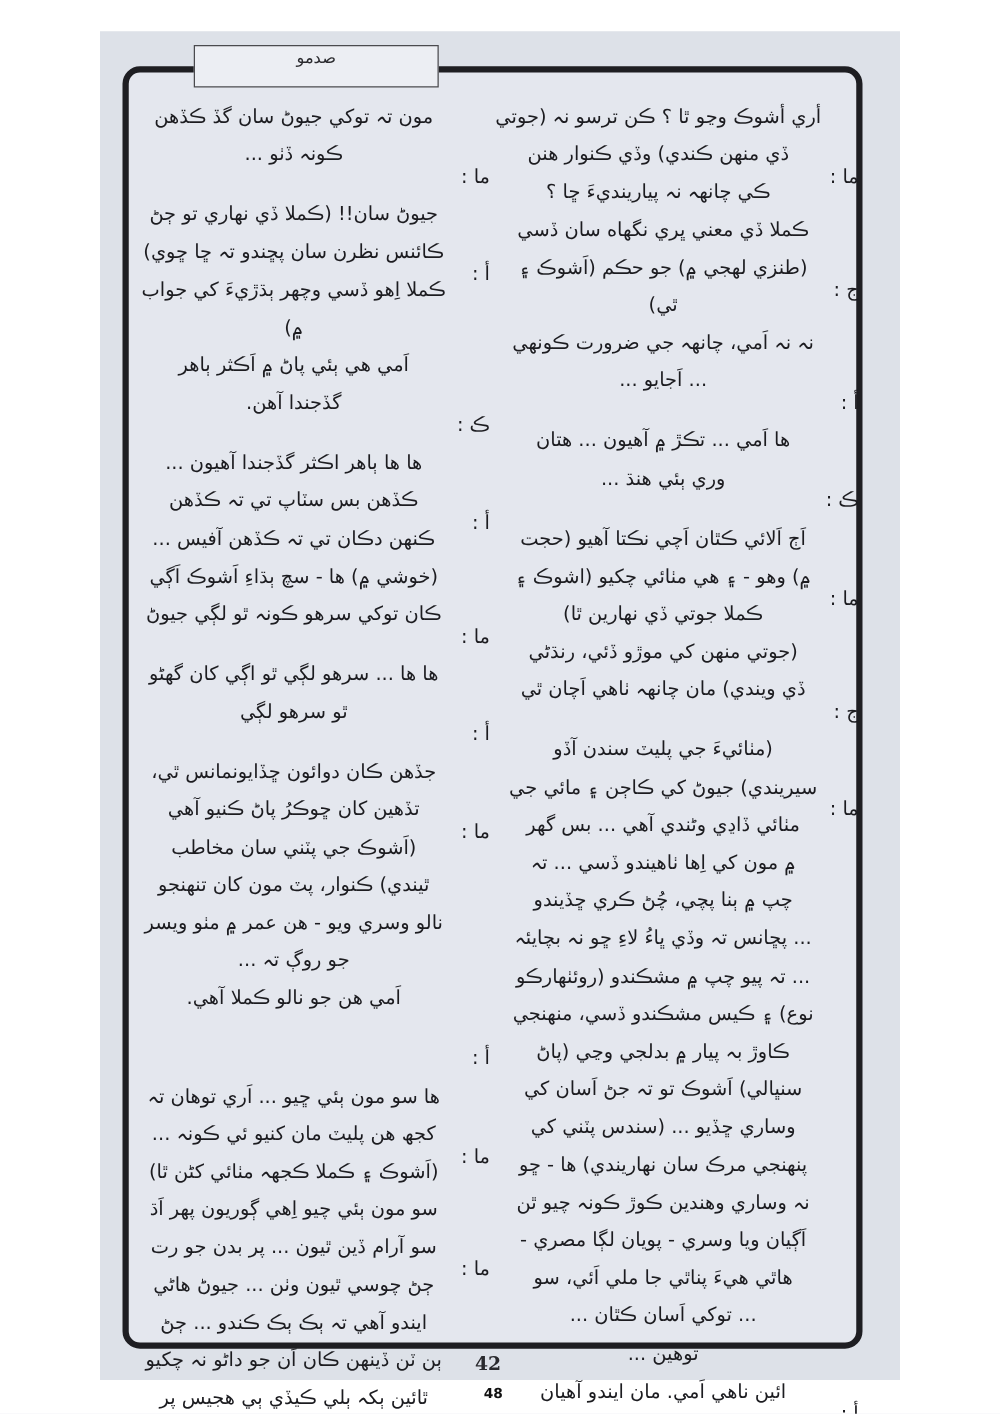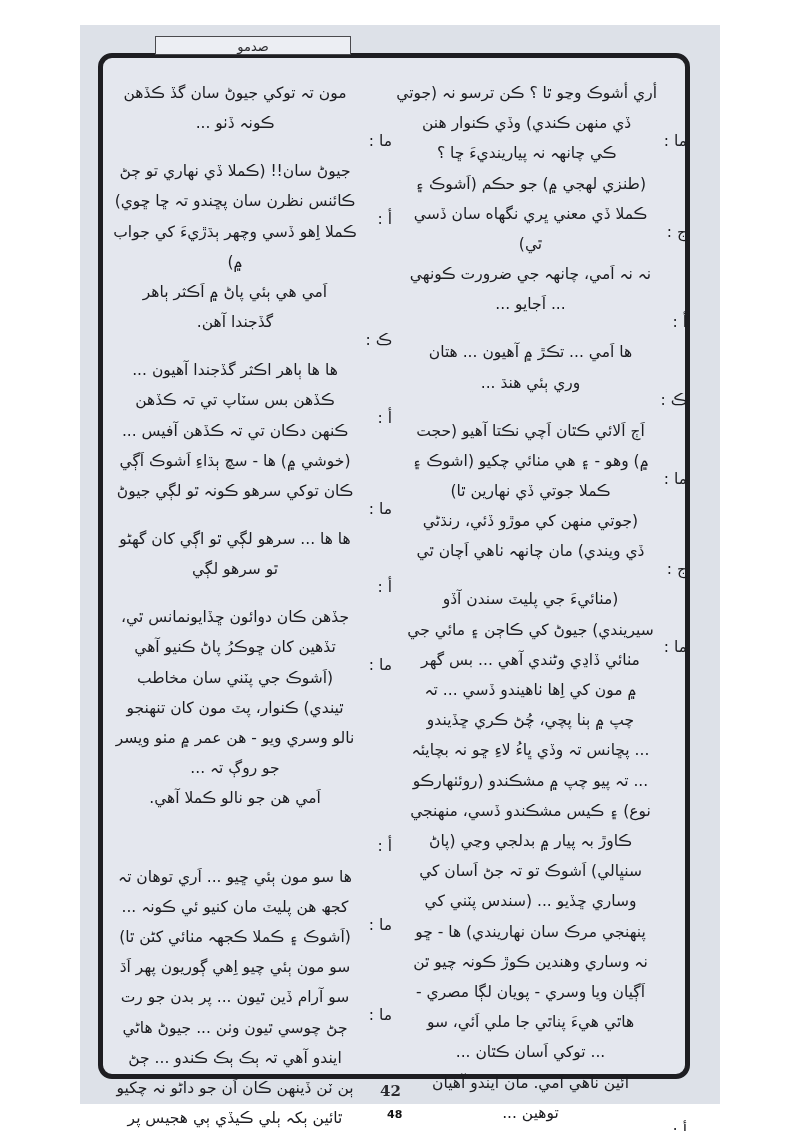--- a/index.html
+++ b/index.html
@@ -1,19 +1,19 @@
 <!DOCTYPE html>
 <html><head>
 <meta charset="utf-8">
 <style>
   html, body { margin:0; padding:0; }
   body { width:800px; height:1131px; background:#ffffff; position:relative; overflow:hidden; font-family:"DejaVu Sans", sans-serif; }
   .scan { position:absolute; left:80px; top:25px; width:640px; height:1079px; background:#dde1e8; }
   .frame { position:absolute; left:98px; top:53px; width:592px; height:1026px; border:5px solid #1e1e22; border-radius:14px; background:#e4e7ee; box-sizing:border-box; }
-  .title-box { position:absolute; left:155px; top:36px; width:196px; height:19px; background:#eceef3; border:1.5px solid #4a4a4e; box-sizing:border-box; text-align:center; font-size:13px; line-height:20px; color:#2a2a2e; z-index:2; direction:rtl; }
+  .title-box { position:absolute; left:155px; top:36px; width:196px; height:34px; background:#eceef3; border:1.5px solid #4a4a4e; box-sizing:border-box; text-align:center; font-size:13px; line-height:20px; color:#2a2a2e; z-index:2; direction:rtl; }
   .col { position:absolute; top:78px; direction:rtl; text-align:right; color:#1c1c20; font-size:15.5px; line-height:30.2px; }
   .col.right { left:404px; width:283px; }
   .col.left { left:108px; width:284px; }
   .entry { display:flex; flex-direction:row; }
   .sp { flex:0 0 30px; white-space:nowrap;margin-top:48px; }
   .txt { flex:1;text-align:center; }
   .line { display:block; white-space:nowrap; }
   .page-num { position:absolute; left:380px; top:1082px; font-family:"DejaVu Serif", serif; font-size:15px; font-weight:bold; color:#2a2a2e; }
   .pdf-num { position:absolute; left:371px; top:1108px; font-size:11px; font-weight:bold; color:#111;margin-left:16px; }
 </style>
@@ -31,22 +31,22 @@
       <span class="sp">ما :</span>
       <div class="txt">
         <span class="line">أري أشوڪ وڃو ٿا ؟ ڪن ترسو نہ (جوتي</span>
         <span class="line">ڏي منهن ڪندي) وڏي ڪنوار هنن</span>
         <span class="line">ڪي چانهہ نہ پيارينديءَ ڇا ؟</span>
       </div>
     </div>
     <div class="entry">
       <span class="sp">ج :</span>
       <div class="txt">
+        <span class="line">ڪملا ڏي معني ڀري نگهاه سان ڏسي</span>
         <span class="line">(طنزي لهجي ۾) جو حڪم (اَشوڪ ۽</span>
-        <span class="line">ڪملا ڏي معني ڀري نگهاه سان ڏسي</span>
         <span class="line">ٿي)</span>
       </div>
     </div>
     <div class="entry">
       <span class="sp">أ :</span>
       <div class="txt">
         <span class="line">نہ نہ اَمي، چانهہ جي ضرورت ڪونهي</span>
         <span class="line">... اَجايو ...</span>
       </div>
     </div>
@@ -89,22 +89,22 @@
         <span class="line">پنهنجي مرڪ سان نهاريندي) ها - ڇو</span>
         <span class="line">نہ وساري وهندين ڪوڙ ڪونہ چيو ٿن</span>
         <span class="line">اَڳيان ويا وسري - پويان لڳا مصري -</span>
         <span class="line">هاٿي هيءَ پناٿي جا ملي اَئي، سو</span>
         <span class="line">... توکي اَسان ڪٿان ...</span>
       </div>
     </div>
     <div class="entry">
       <span class="sp">أ :</span>
       <div class="txt">
+        <span class="line">توهين ...</span>
         <span class="line">ائين ناهي اَمي. مان ايندو آهيان</span>
-        <span class="line">توهين ...</span>
       </div>
     </div>
   </div>
 <div class="col left" id="col-left">
     <div class="entry">
       <span class="sp">ما :</span>
       <div class="txt">
         <span class="line">مون تہ توکي جيوڻ سان گڏ ڪڏهن</span>
         <span class="line">ڪونہ ڏٺو ...</span>
       </div>

